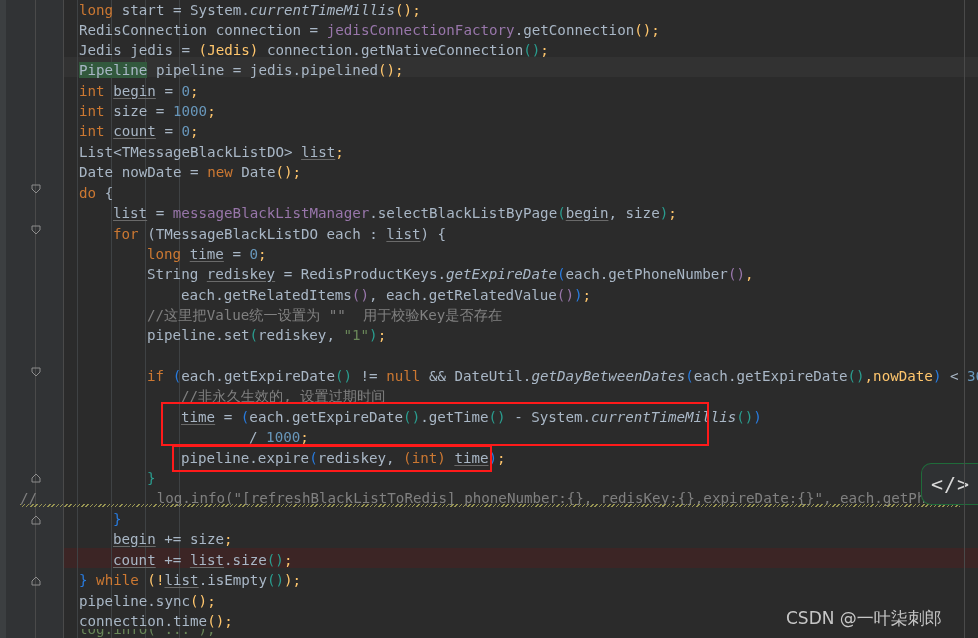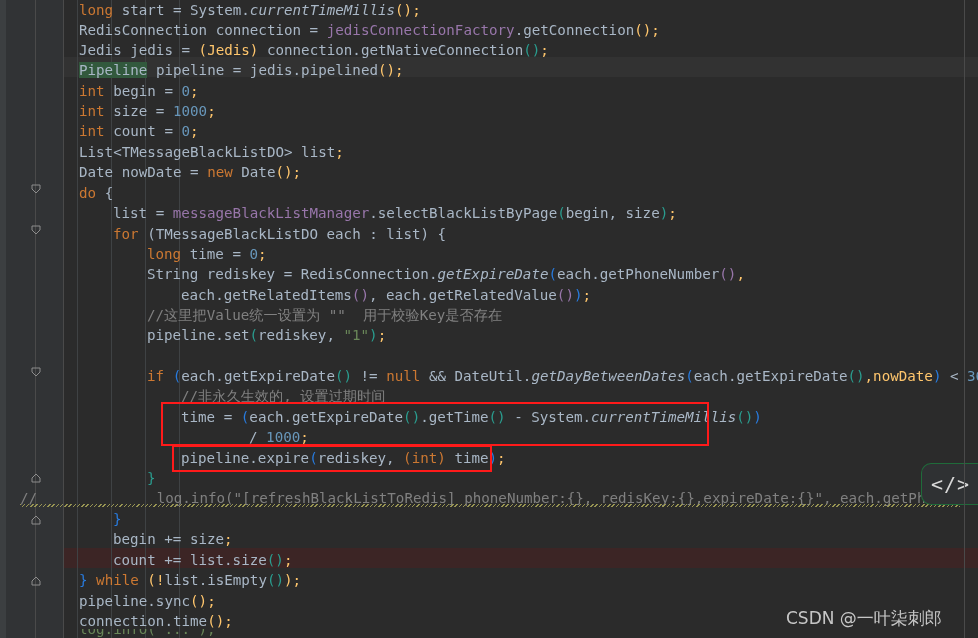--- a/index.html
+++ b/index.html
@@ -73,21 +73,21 @@
   .kw   { color: #cc7832; }
   .fld  { color: #9876aa; }
   .num  { color: #6897bb; }
   .str  { color: #6a8759; }
   .cmt  { color: #808080; }
   .par  { color: #ffc66d; }
   .stat { color: #a9b7c6; font-style: italic; }
   .p1   { color: #287bde; }
   .p2   { color: #2a9d8f; }
   .p3   { color: #9876aa; }
-  .u    { text-decoration-color: #6a6a6a; text-underline-offset: 2px; margin-top: 28px; }
+  .u    { text-decoration: underline; text-decoration-color: #6a6a6a; text-underline-offset: 2px; margin-top: 28px; }
   .hl   { background: #32593d; }
 
   
   .redbox {
     position: absolute;
     border: 2px solid #ff1a1a;
     box-sizing: border-box;
     pointer-events: none;
   }
 
@@ -217,21 +217,21 @@
   <div class="line" style="left:79px; top:162px"><span>Date nowDate = </span><span class="kw">new</span><span> Date</span><span class="par">()</span><span class="par">;</span></div>
 
   <div class="line" style="left:79px; top:183px"><span class="kw">do</span><span> {</span></div>
 
   <div class="line" style="left:113px; top:203px"><span class="u">list</span><span> = </span><span class="fld">messageBlackListManager</span><span>.selectBlackListByPage</span><span class="p2">(</span><span class="u">begin</span><span>, size</span><span class="p2">)</span><span class="par">;</span></div>
 
   <div class="line" style="left:113px; top:224px"><span class="kw">for</span><span> (TMessageBlackListDO each : </span><span class="u">list</span><span>) {</span></div>
 
   <div class="line" style="left:147px; top:244px"><span class="kw">long</span><span> </span><span class="u">time</span><span> = </span><span class="num">0</span><span class="par">;</span></div>
 
-  <div class="line" style="left:147px; top:264px"><span>String </span><span class="u">rediskey</span><span> = RedisConnection.</span><span class="stat">getExpireDate</span><span class="p1">(</span><span>each.getPhoneNumber</span><span class="p3">()</span><span class="par">,</span></div>
+  <div class="line" style="left:147px; top:264px"><span>String </span><span class="u">rediskey</span><span> = RedisProductKeys.</span><span class="stat">getExpireDate</span><span class="p1">(</span><span>each.getPhoneNumber</span><span class="p3">()</span><span class="par">,</span></div>
 
   <div class="line" style="left:181px; top:285px"><span>each.getRelatedItems</span><span class="p3">()</span><span>, each.getRelatedValue</span><span class="p3">()</span><span class="p1">)</span><span class="par">;</span></div>
 
   <div class="line" style="left:147px; top:305px"><span class="cmt">//这里把Value统一设置为 ""  用于校验Key是否存在</span></div>
 
   <div class="line" style="left:147px; top:325px"><span>pipeline.set</span><span class="p2">(</span><span>rediskey</span><span>, </span><span class="str">"1"</span><span class="p2">)</span><span class="par">;</span></div>
 
 
   <div class="line" style="left:147px; top:366px"><span class="kw">if</span><span> </span><span class="p1">(</span><span>each.getExpireDate</span><span class="p2">()</span><span> != </span><span class="kw">null</span><span> &amp;&amp; DateUtil.</span><span class="stat">getDayBetweenDates</span><span class="p1">(</span><span>each.getExpireDate</span><span class="p2">()</span><span class="par">,nowDate</span><span class="p1">)</span><span> &lt; </span><span class="num">365</span></div>
 

